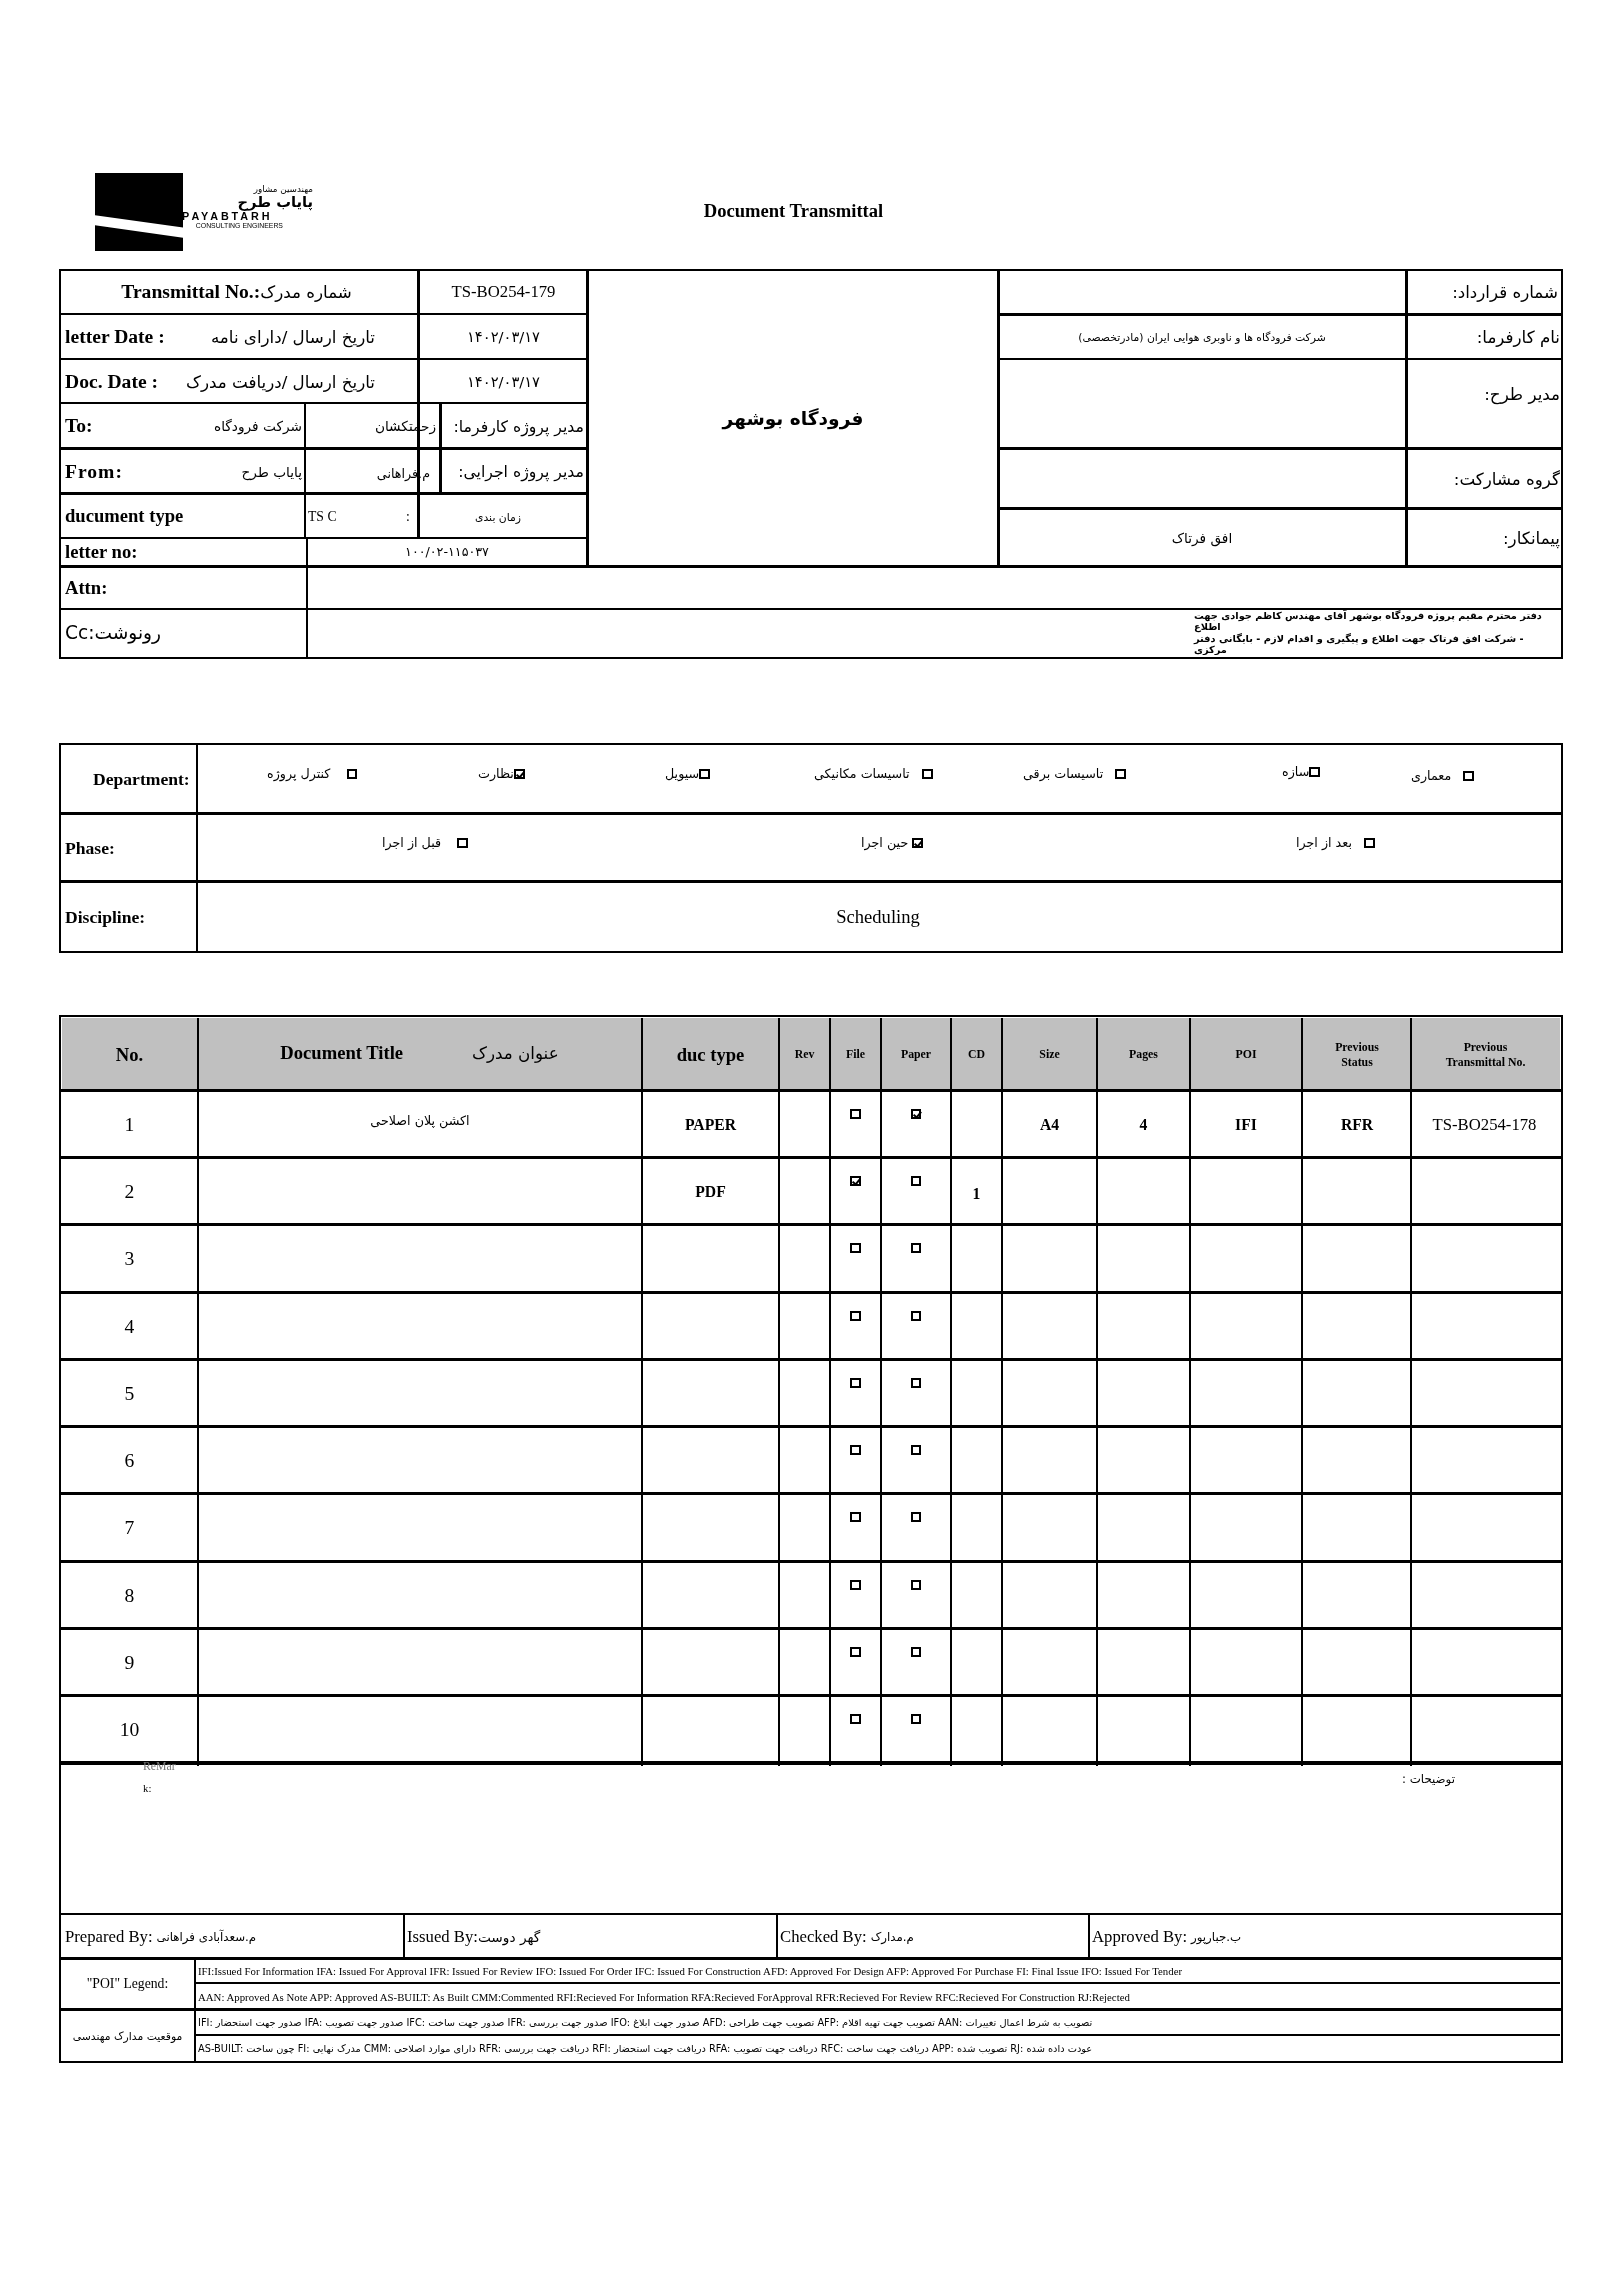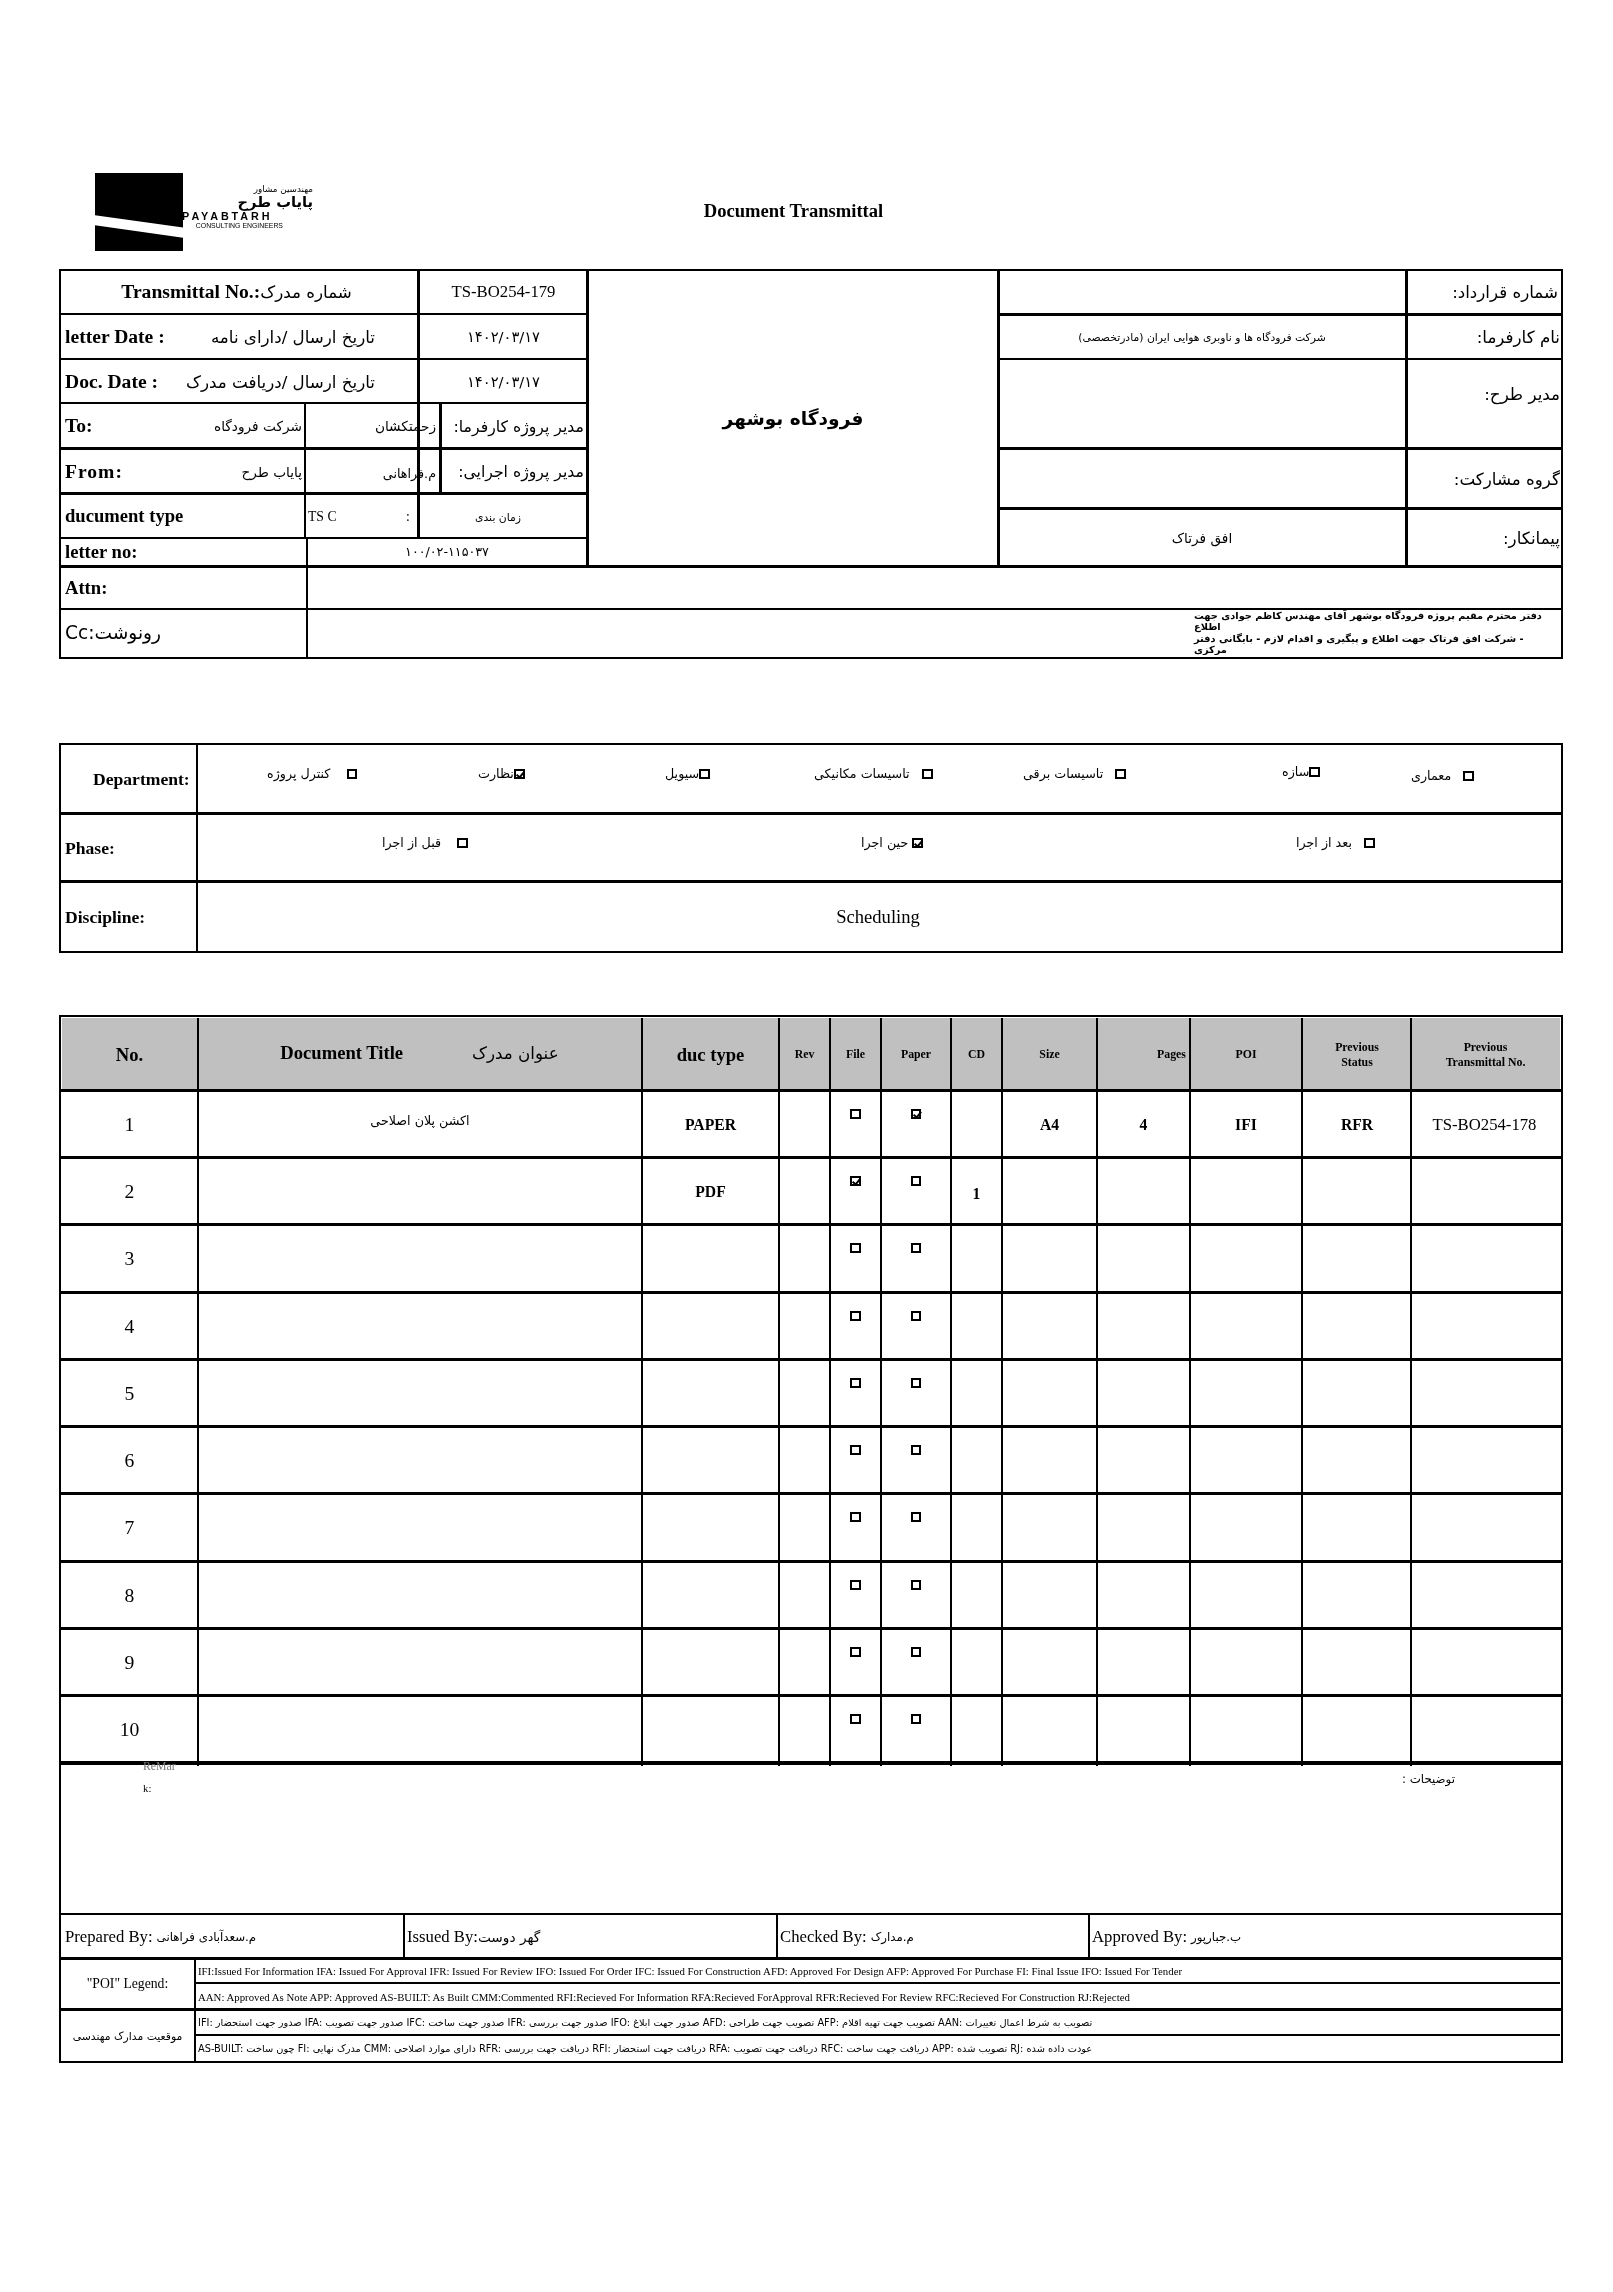--- a/index.html
+++ b/index.html
@@ -99,21 +99,21 @@
   <span class="fa" style="font-size:13.7px;">زحمتکشان</span>
 </div>
 <div class="cell" style="left:443px; top:405px; width:143px; height:42px; justify-content:flex-end; padding-right:2px;">
   <span class="fa" style="font-size:15.7px;">مدیر پروژه کارفرما:</span>
 </div>
 
 <div class="cell" style="left:65px; top:451px; width:239px; height:41px; justify-content:space-between; padding-right:2px;">
   <span class="en b" style="font-size:19.6px; letter-spacing:1px;">From:</span>
   <span class="fa" style="font-size:13.7px;">پایاب طرح</span>
 </div>
-<div class="cell" style="left:307px; top:451px; width:131px; height:45px; justify-content:flex-end; padding-right:2px;">
+<div class="cell" style="left:307px; top:451px; width:131px; height:45px; justify-content:flex-end; padding-right:8px;">
   <span class="fa" style="font-size:12.7px;">م.فراهانی</span>
 </div>
 <div class="cell" style="left:443px; top:451px; width:143px; height:41px; justify-content:flex-end; padding-right:2px;">
   <span class="fa" style="font-size:15.7px;">مدیر پروژه اجرایی:</span>
 </div>
 
 <div class="cell" style="left:65px; top:495px; width:239px; height:42px;">
   <span class="en b" style="font-size:18.6px;">ducument type</span>
 </div>
 <div class="cell" style="left:308px; top:495px; width:278px; height:42px; align-items:flex-start; padding-top:13.7px;">
@@ -264,21 +264,21 @@
   </div>
 <div class="cell" style="left:882px; top:1018px; width:68px; height:73px; justify-content:center;">
     <span class="en b small">Paper</span>
   </div>
 <div class="cell" style="left:952px; top:1018px; width:49px; height:73px; justify-content:center;">
     <span class="en b small">CD</span>
   </div>
 <div class="cell" style="left:1003px; top:1018px; width:93px; height:73px; justify-content:center;">
     <span class="en b small">Size</span>
   </div>
-<div class="cell" style="left:1126px; top:1018px; width:91px; height:73px; justify-content:center;align-items:center;">
+<div class="cell" style="left:1098px; top:1018px; width:91px; height:73px; justify-content:center;align-items:center;">
     <span class="en b small">Pages</span>
   </div>
 <div class="cell" style="left:1191px; top:1018px; width:110px; height:73px; justify-content:center;">
     <span class="en b small">POI</span>
   </div>
 <div class="cell" style="left:1303px; top:1018px; width:108px; height:73px; justify-content:center; flex-direction:column;">
     <span class="en b small">Previous</span>
     <span class="en b small">Status</span>
   </div>
 <div class="cell" style="left:1412px; top:1018px; width:147px; height:73px; justify-content:center; flex-direction:column;">

